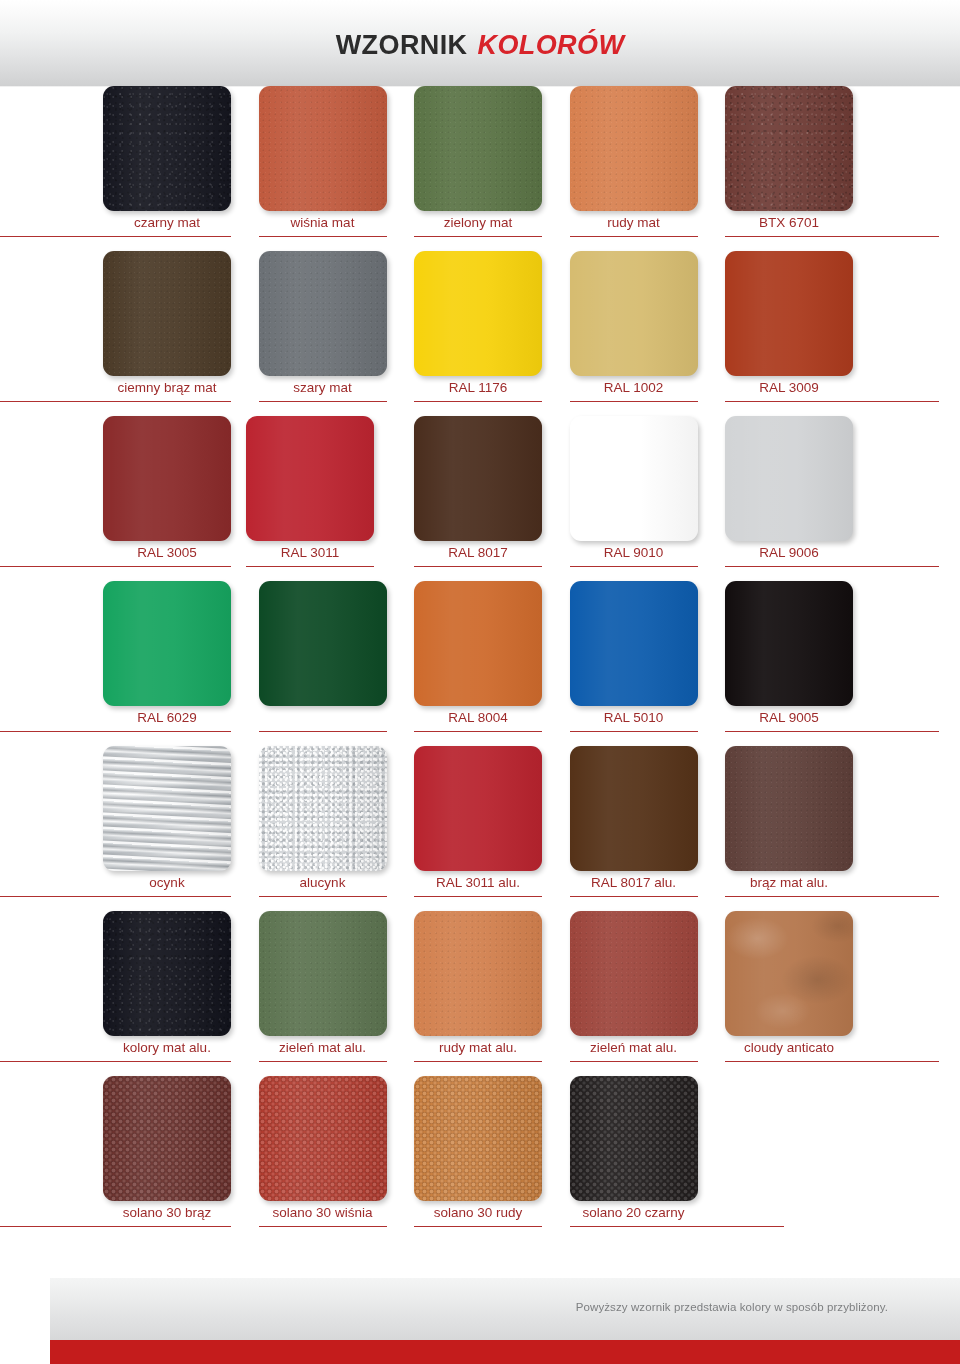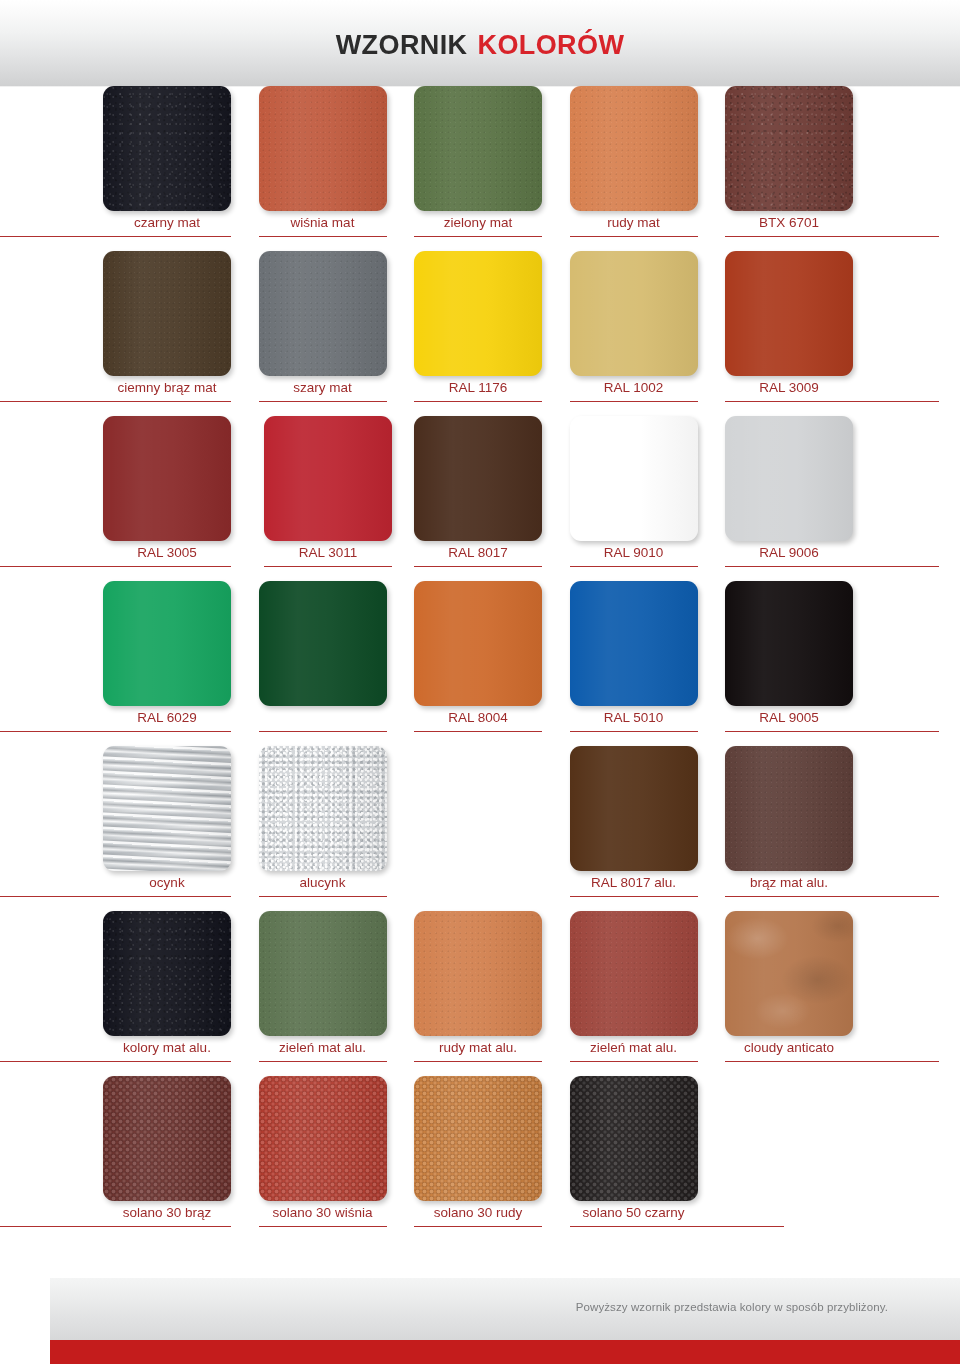--- a/index.html
+++ b/index.html
@@ -39,21 +39,21 @@
     top: 28px;
     width: 960px;
     text-align: center;
     font-size: 27px;
     font-weight: bold;
     letter-spacing: 0.4px;
     white-space: nowrap;
     line-height: 34px;
   }
   .title-dark { color: #2c2c2c; }
-  .title-red  { color: #d8232a; margin-left: 10px; }
+  .title-red  { color: #d8232a; margin-left: 10px; font-style: italic; }
 
   
   .sheet {
     position: absolute;
     left: 0;
     top: 86px;
     width: 960px;
     height: 1192px;
   }
   .row {
@@ -278,21 +278,21 @@
         </div>
       </div>
     </div>
     <div class="row" style="top: 330px;">
       <div class="row-inner">
         <div class="cell" style="left: 0px;">
           <div class="swatch tex-none" title="RAL 3005" style="background-color: rgb(138, 42, 42);"></div>
           <div class="label" style="color: rgb(158, 43, 43);">RAL 3005</div>
           <div class="underline seg first" style="background: rgb(176, 48, 48);"></div>
         </div>
-        <div class="cell" style="left: 161px;">
+        <div class="cell" style="left: 143px;">
           <div class="swatch tex-none" title="RAL 3011" style="background-color: rgb(188, 36, 48);"></div>
           <div class="label" style="color: rgb(158, 43, 43);">RAL 3011</div>
           <div class="underline seg" style="background: rgb(176, 48, 48);"></div>
         </div>
         <div class="cell" style="left: 311px;">
           <div class="swatch tex-none" title="RAL 8017" style="background-color: rgb(74, 45, 29);"></div>
           <div class="label" style="color: rgb(158, 43, 43);">RAL 8017</div>
           <div class="underline seg" style="background: rgb(176, 48, 48);"></div>
         </div>
         <div class="cell" style="left: 466.5px;">
@@ -341,20 +341,25 @@
         <div class="cell" style="left: 0px;">
           <div class="swatch tex-ocynk" title="ocynk" style="background-color: rgb(198, 202, 205);"></div>
           <div class="label" style="color: rgb(158, 43, 43);">ocynk</div>
           <div class="underline seg first" style="background: rgb(176, 48, 48);"></div>
         </div>
         <div class="cell" style="left: 155.5px;">
           <div class="swatch tex-alucynk" title="alucynk" style="background-color: rgb(211, 214, 217);"></div>
           <div class="label" style="color: rgb(158, 43, 43);">alucynk</div>
           <div class="underline seg" style="background: rgb(176, 48, 48);"></div>
         </div>
+        <div class="cell" style="left: 311px;">
+          <div class="swatch tex-none" title="RAL 3011 alu." style="background-color: rgb(184, 35, 46);"></div>
+          <div class="label" style="color: rgb(158, 43, 43);">RAL 3011 alu.</div>
+          <div class="underline seg" style="background: rgb(176, 48, 48);"></div>
+        </div>
         <div class="cell" style="left: 466.5px;">
           <div class="swatch tex-none" title="RAL 8017 alu." style="background-color: rgb(85, 50, 24);"></div>
           <div class="label" style="color: rgb(158, 43, 43);">RAL 8017 alu.</div>
           <div class="underline seg" style="background: rgb(176, 48, 48);"></div>
         </div>
         <div class="cell" style="left: 622px;">
           <div class="swatch tex-fine" title="brąz mat alu." style="background-color: rgb(94, 63, 57);"></div>
           <div class="label" style="color: rgb(158, 43, 43);">brąz mat alu.</div>
           <div class="underline seg last" style="background: rgb(176, 48, 48);"></div>
         </div>
@@ -401,21 +406,21 @@
           <div class="label" style="color: rgb(158, 43, 43);">solano 30 wiśnia</div>
           <div class="underline seg" style="background: rgb(176, 48, 48);"></div>
         </div>
         <div class="cell" style="left: 311px;">
           <div class="swatch tex-dimple" title="solano 30 rudy" style="background-color: rgb(203, 126, 60);"></div>
           <div class="label" style="color: rgb(158, 43, 43);">solano 30 rudy</div>
           <div class="underline seg" style="background: rgb(176, 48, 48);"></div>
         </div>
         <div class="cell" style="left: 466.5px;">
           <div class="swatch tex-dimple" title="solano 30 czarny" style="background-color: rgb(32, 28, 28);"></div>
-          <div class="label" style="color: rgb(158, 43, 43);">solano 50 czarny</div>
+          <div class="label" style="color: rgb(158, 43, 43);">solano 20 czarny</div>
           <div class="underline seg last" style="background: rgb(176, 48, 48);"></div>
         </div>
       </div>
     </div>
   </div>
 
 <div class="footer-band"></div>
 <div class="footer-note" style="color: rgb(125, 127, 129);">Powyższy wzornik przedstawia kolory w sposób przybliżony.</div>
 <div class="footer-bar" style="background: rgb(196, 28, 28);"></div>
 

